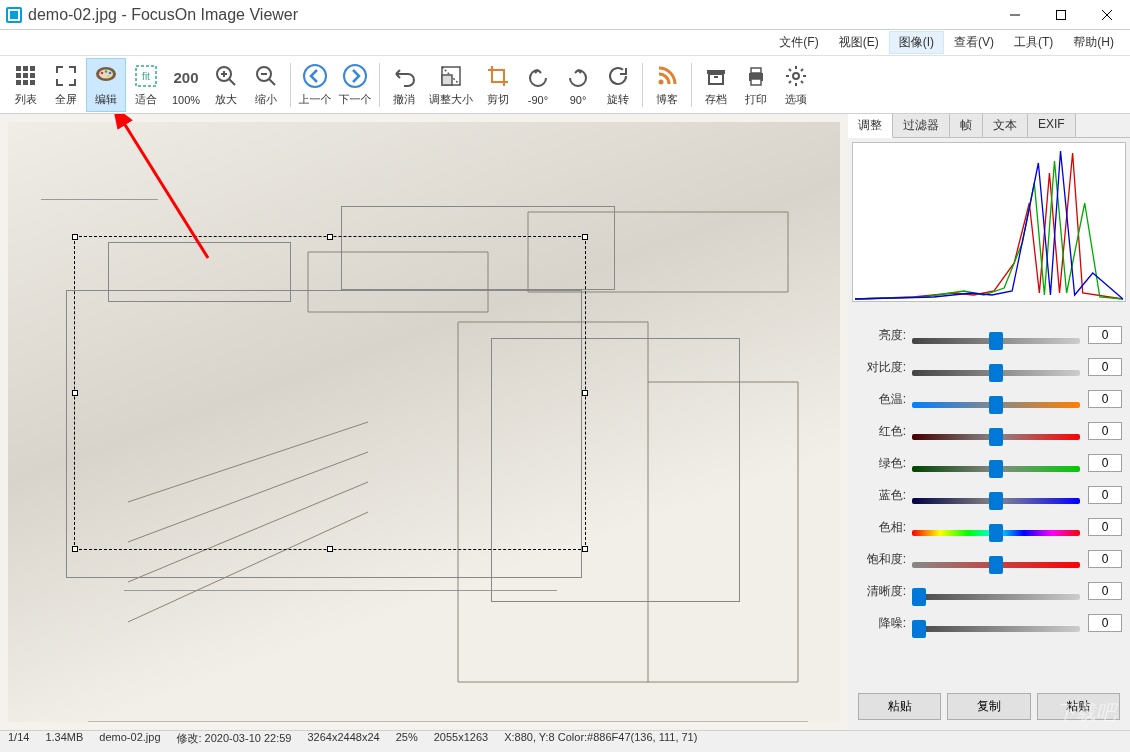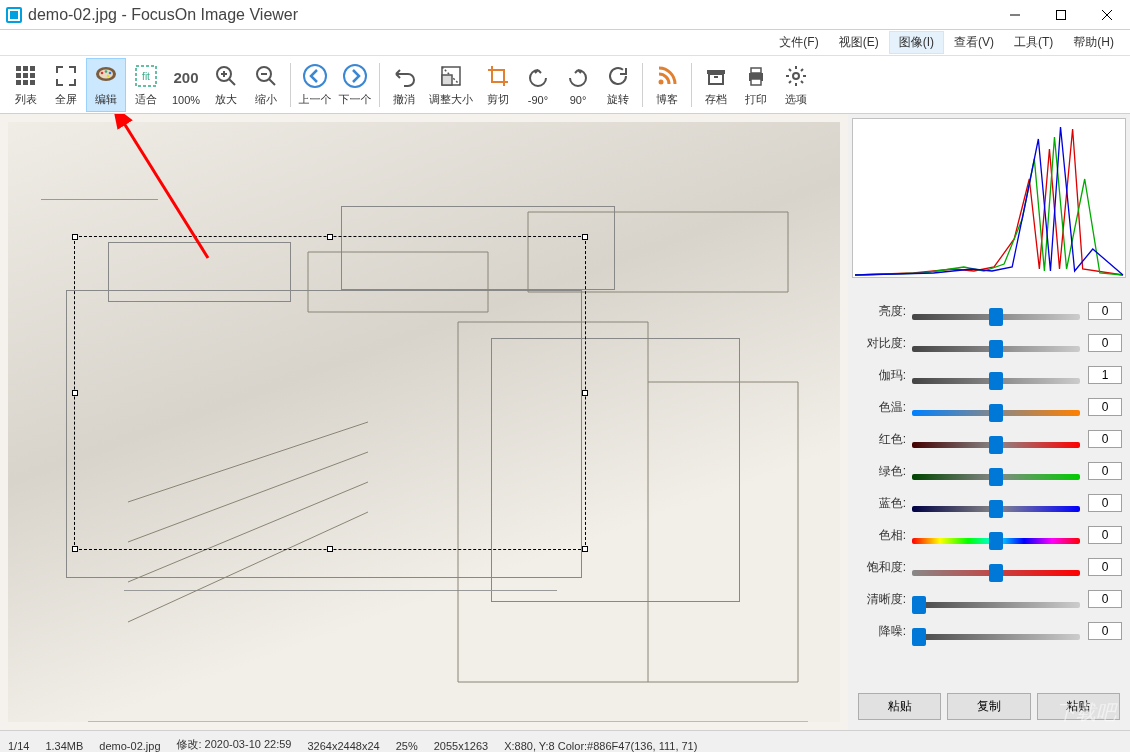--- a/index.html
+++ b/index.html
@@ -49,21 +49,21 @@
 .slider-track.green { background: linear-gradient(90deg, #040, #888, #0c0); }
 .slider-track.blue { background: linear-gradient(90deg, #004, #888, #00f); }
 .slider-track.hue { background: linear-gradient(90deg, #f00, #ff0, #0f0, #0ff, #00f, #f0f, #f00); }
 .slider-track.sat { background: linear-gradient(90deg, #888, #f00); }
 .slider-thumb { position: absolute; top: -6px; width: 14px; height: 18px; background: #0078d7; border-radius: 2px; transform: translateX(-50%); }
 .slider-value { width: 34px; margin-left: 8px; text-align: center; font-size: 12px; border: 1px solid #a0a0a0; background: #fff; padding: 1px 2px; }
 
 .panel-buttons { display: flex; gap: 6px; padding: 6px 10px 10px; }
 .panel-btn { flex: 1; font-size: 12px; padding: 4px 0; background: #e1e1e1; border: 1px solid #adadad; cursor: default; text-align: center; }
 
-.statusbar { height: 22px; background: #f0f0f0; border-top: 1px solid #d0d0d0; display: flex; align-items: flex-end; font-size: 11px; color: #333; }
+.statusbar { height: 22px; background: #f0f0f0; border-top: 1px solid #d0d0d0; display: flex; align-items: flex-start; font-size: 11px; color: #333; }
 .status-seg { padding: 0 8px; }
 
 
 .scribble { position: absolute; border: 1px solid #888; }
 </style>
 </head>
 <body>
 
 <div class="titlebar">
   <div class="app-icon"></div>
@@ -320,20 +320,27 @@
       <defs>
           <marker id="ah" markerWidth="10" markerHeight="10" refX="2" refY="3" orient="auto">
             <path d="M0,0 L0,6 L8,3 Z" fill="#ff0000"></path>
           </marker>
         </defs>
       <path d="M100 150 L14 12" stroke="#ff0000" stroke-width="3" fill="none" marker-end="url(#ah)"></path>
     </svg>
   </div>
 
   <div class="right-panel">
+    <div class="panel-tabs" id="panel-tabs">
+        <div class="panel-tab active">调整</div>
+        <div class="panel-tab">过滤器</div>
+        <div class="panel-tab">帧</div>
+        <div class="panel-tab">文本</div>
+        <div class="panel-tab">EXIF</div>
+      </div>
     <div class="histogram">
       <svg width="100%" height="100%" viewBox="0 0 270 158" preserveAspectRatio="none">
         <path d="M2 156 L60 154 L100 150 L120 152 L140 148 L160 120 L175 60 L185 150 L195 30 L205 150 L218 10 L228 150 L268 156" stroke="#d00" fill="none" stroke-width="1.3"></path>
         <path d="M2 156 L70 154 L110 148 L130 152 L150 145 L168 100 L180 40 L190 152 L200 18 L212 150 L230 60 L245 154 L268 156" stroke="#0a0" fill="none" stroke-width="1.3"></path>
         <path d="M2 156 L80 154 L118 150 L138 152 L158 148 L172 80 L184 20 L196 152 L206 8 L220 152 L238 130 L268 156" stroke="#00d" fill="none" stroke-width="1.3"></path>
       </svg>
     </div>
     <div class="sliders" id="sliders">
         <div class="slider-row">
           <div class="slider-label">亮度:</div>
@@ -341,27 +348,20 @@
             <div class="slider-thumb" style="left: 50%;"></div>
           </div>
           <div class="slider-value">0</div>
         </div>
         <div class="slider-row">
           <div class="slider-label">对比度:</div>
           <div class="slider-track ">
             <div class="slider-thumb" style="left: 50%;"></div>
           </div>
           <div class="slider-value">0</div>
-        </div>
-        <div class="slider-row">
-          <div class="slider-label">伽玛:</div>
-          <div class="slider-track ">
-            <div class="slider-thumb" style="left: 50%;"></div>
-          </div>
-          <div class="slider-value">1</div>
         </div>
         <div class="slider-row">
           <div class="slider-label">色温:</div>
           <div class="slider-track color-temp">
             <div class="slider-thumb" style="left: 50%;"></div>
           </div>
           <div class="slider-value">0</div>
         </div>
         <div class="slider-row">
           <div class="slider-label">红色:</div>

